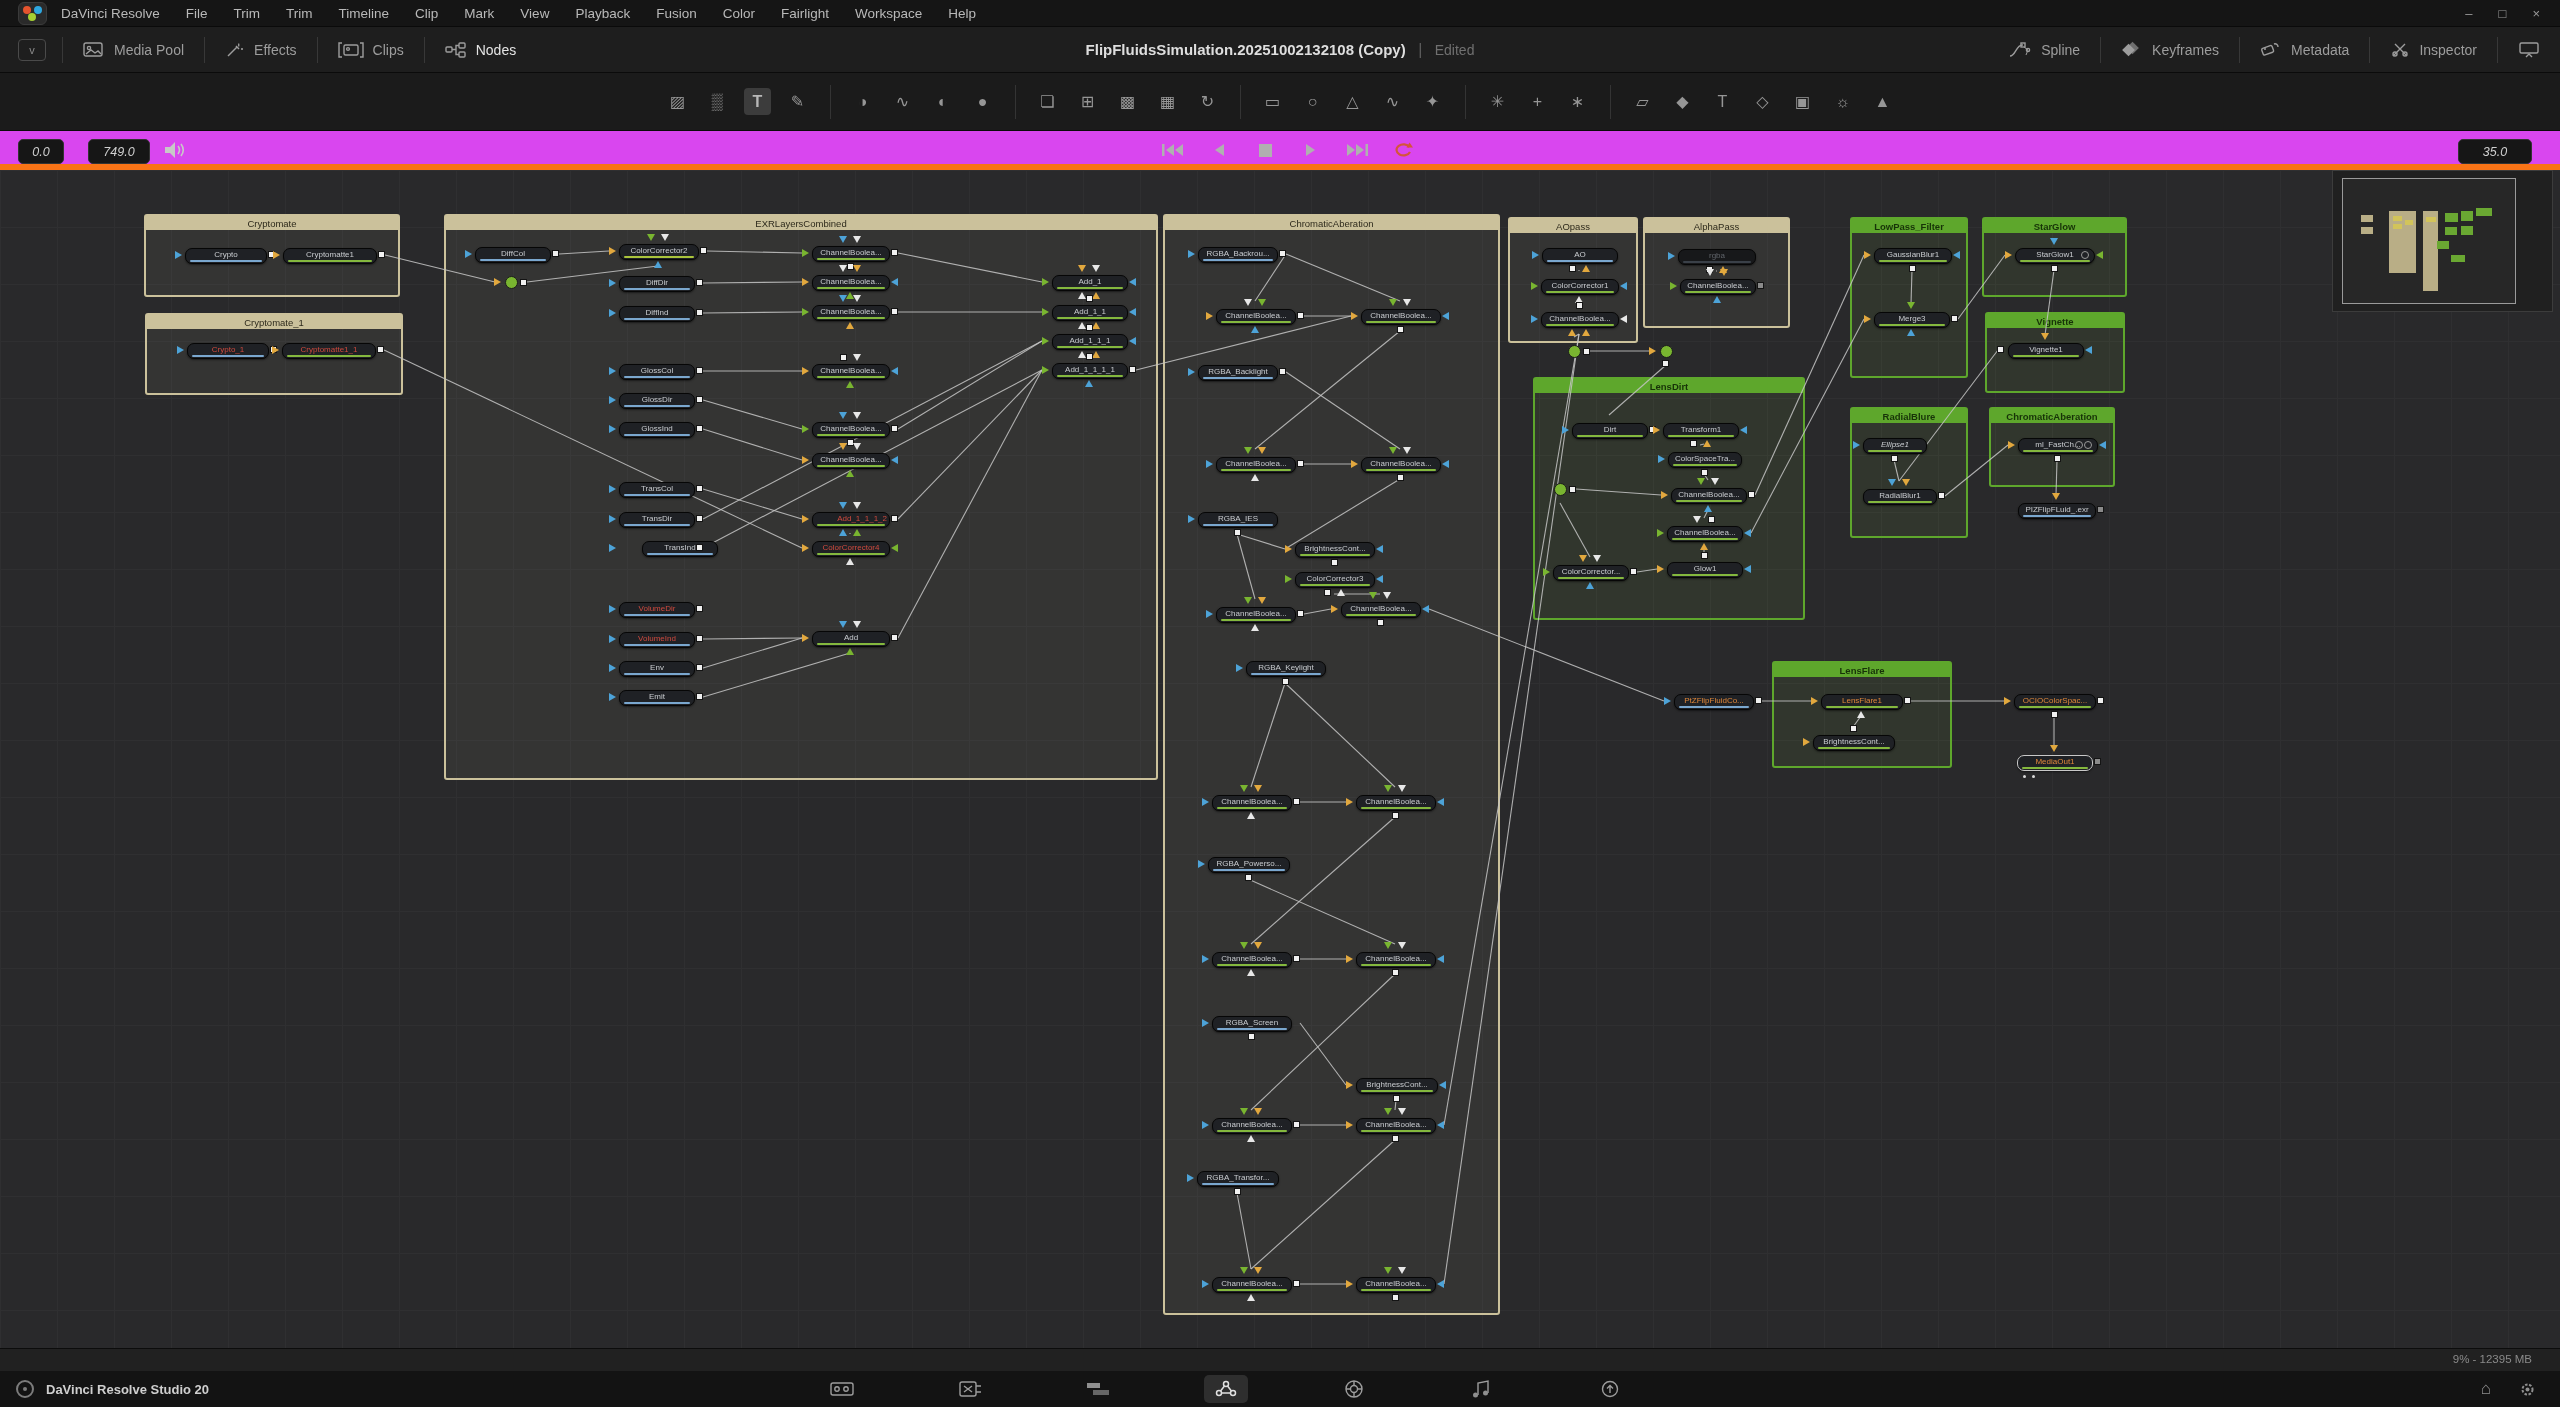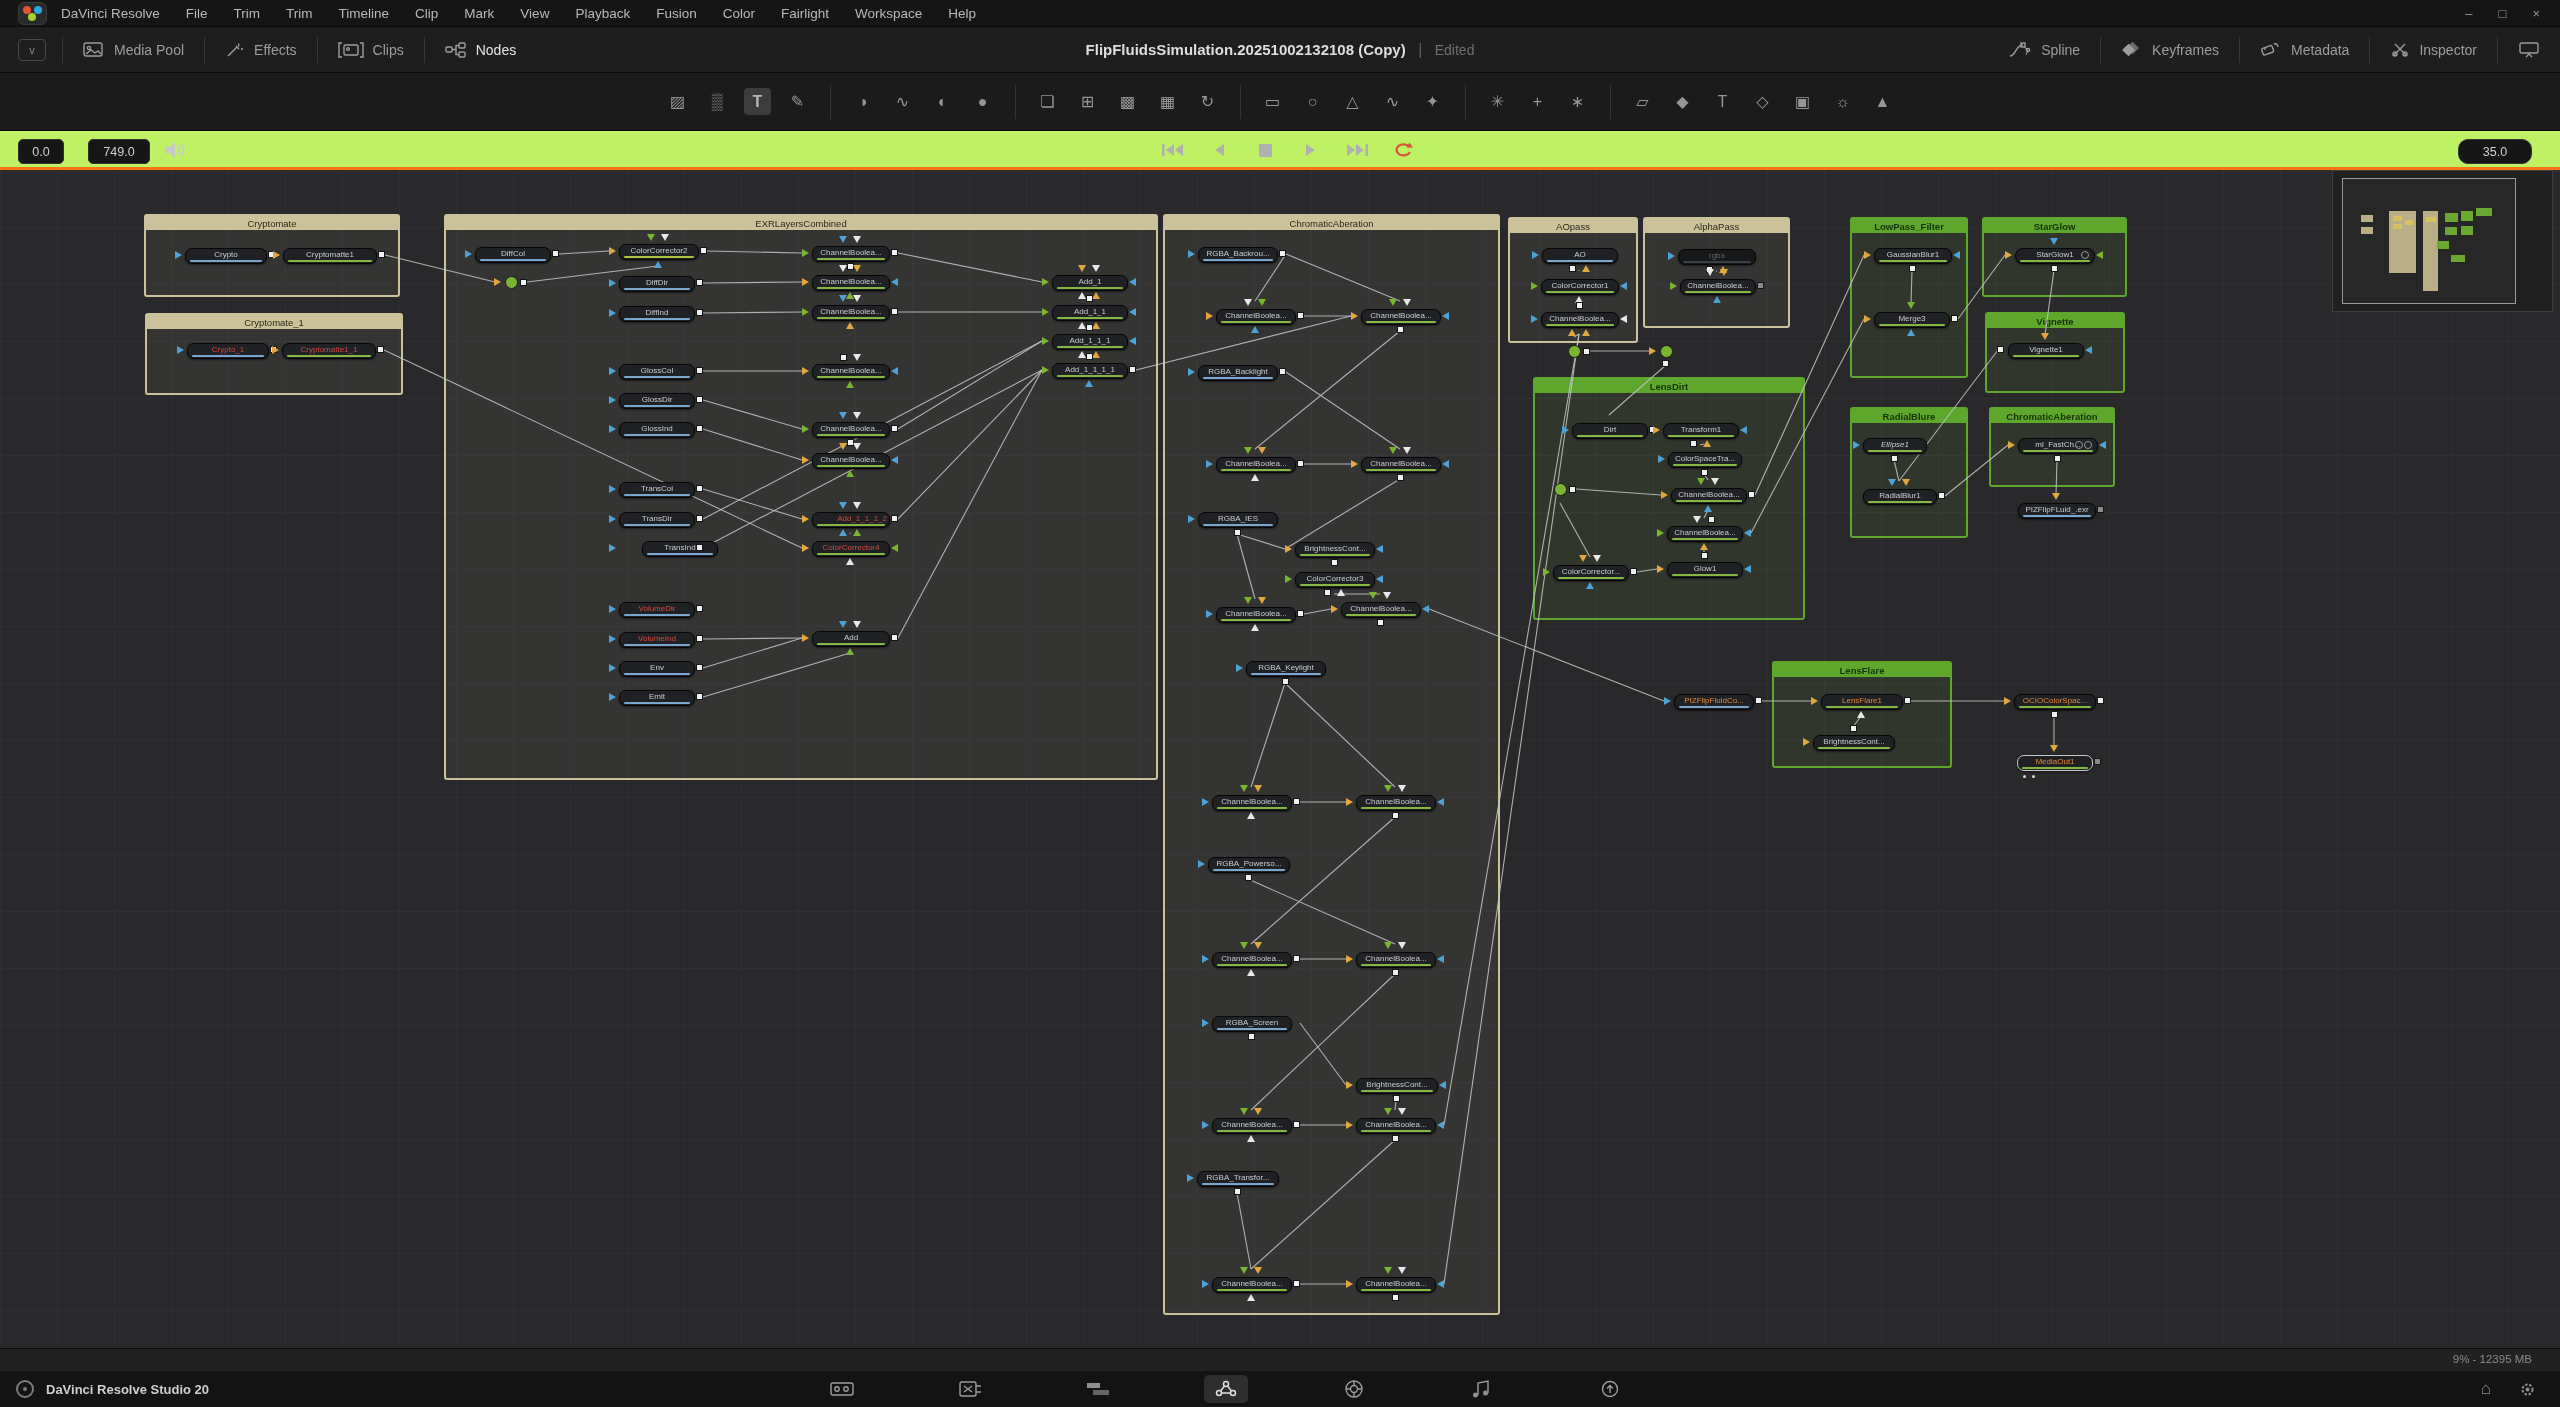--- a/index.html
+++ b/index.html
@@ -30,21 +30,21 @@
   #toolbar-right{margin-left:auto;display:flex;align-items:center;height:100%;}
   #left-toggle{width:26px;height:20px;border:1px solid #4a4a4a;border-radius:4px;margin:0 16px 0 18px;
     display:flex;align-items:center;justify-content:center;color:#8a8a8a;font-size:11px;}
   
   #toolsrow{top:73px;height:58px;background:#1b1b1b;border-bottom:1px solid #0b0b0b;display:flex;align-items:center;justify-content:center;z-index:20;}
   .ft-icon{width:27px;height:27px;margin:0 6.5px;display:flex;align-items:center;justify-content:center;
     color:#969696;font-size:16px;border-radius:4px;}
   .ft-icon.boxed{background:#3c3c3c;color:#b8b8b8;font-weight:bold;}
   .ft-sep{width:1px;height:34px;background:#343434;margin:0 12px;}
   
-  #transport{top:131px;height:39px;background:#bef264;border-bottom:3px solid #f97316;z-index:20;}
+  #transport{top:131px;height:39px;background:#d946ef;border-bottom:6px solid #f97316;z-index:20;font-style:italic;}
   .t-field{position:absolute;height:23px;background:#161616;border:1px solid #333;border-radius:5px;
     color:#cfcfcf;font-size:12.5px;display:flex;align-items:center;justify-content:center;}
   #transport-center{position:absolute;left:1160px;top:8px;display:flex;align-items:center;gap:20px;}
   .tr-btn{width:26px;height:22px;display:flex;align-items:center;justify-content:center;}
   
   #canvas{position:absolute;left:0;top:170px;width:2560px;height:1178px;background:#29292b;overflow:hidden;
     background-image:linear-gradient(#2f2f31 1px,transparent 1px),linear-gradient(90deg,#2f2f31 1px,transparent 1px);
     background-size:57px 57px;}
   .grp{position:absolute;box-sizing:border-box;border-radius:3px;z-index:1;}
   .grp .ghead{position:absolute;left:0;right:0;top:0;height:14px;font-size:9.5px;display:flex;align-items:center;justify-content:center;}
@@ -295,21 +295,21 @@
           <rect x="20.5" y="2" width="2.5" height="12" fill="#b0b0b0"></rect>
         </svg>
       </div>
       <div class="tr-btn">
         <svg width="22" height="18" viewBox="0 0 22 18">
           <path d="M17.5 6 A7 5.5 0 1 0 18 11" stroke="#d4553a" stroke-width="2.2" fill="none"></path>
           <polygon points="14.5,6.5 21,6.5 17.5,1.5" fill="#d4553a"></polygon>
         </svg>
       </div>
     </div>
-  <div class="t-field" style="left:2458px;top:8px;width:72px;border-radius:10px;">35.0</div>
+  <div class="t-field" style="left:2458px;top:8px;width:72px;">35.0</div>
 </div>
 
 <div id="canvas">
   <svg id="edges" width="2560" height="1178">
       <line x1="275" y1="85" x2="273" y2="85" stroke="#c6c6c6" stroke-width="1.1" opacity="0.85"></line>
       <line x1="385" y1="85" x2="495" y2="112" stroke="#c6c6c6" stroke-width="1.1" opacity="0.85"></line>
       <line x1="277" y1="180" x2="272" y2="180" stroke="#c6c6c6" stroke-width="1.1" opacity="0.85"></line>
       <line x1="384" y1="180" x2="802" y2="378" stroke="#c6c6c6" stroke-width="1.1" opacity="0.85"></line>
       <line x1="527" y1="112" x2="658" y2="96" stroke="#c6c6c6" stroke-width="1.1" opacity="0.85"></line>
       <line x1="559" y1="84" x2="609" y2="81" stroke="#c6c6c6" stroke-width="1.1" opacity="0.85"></line>

